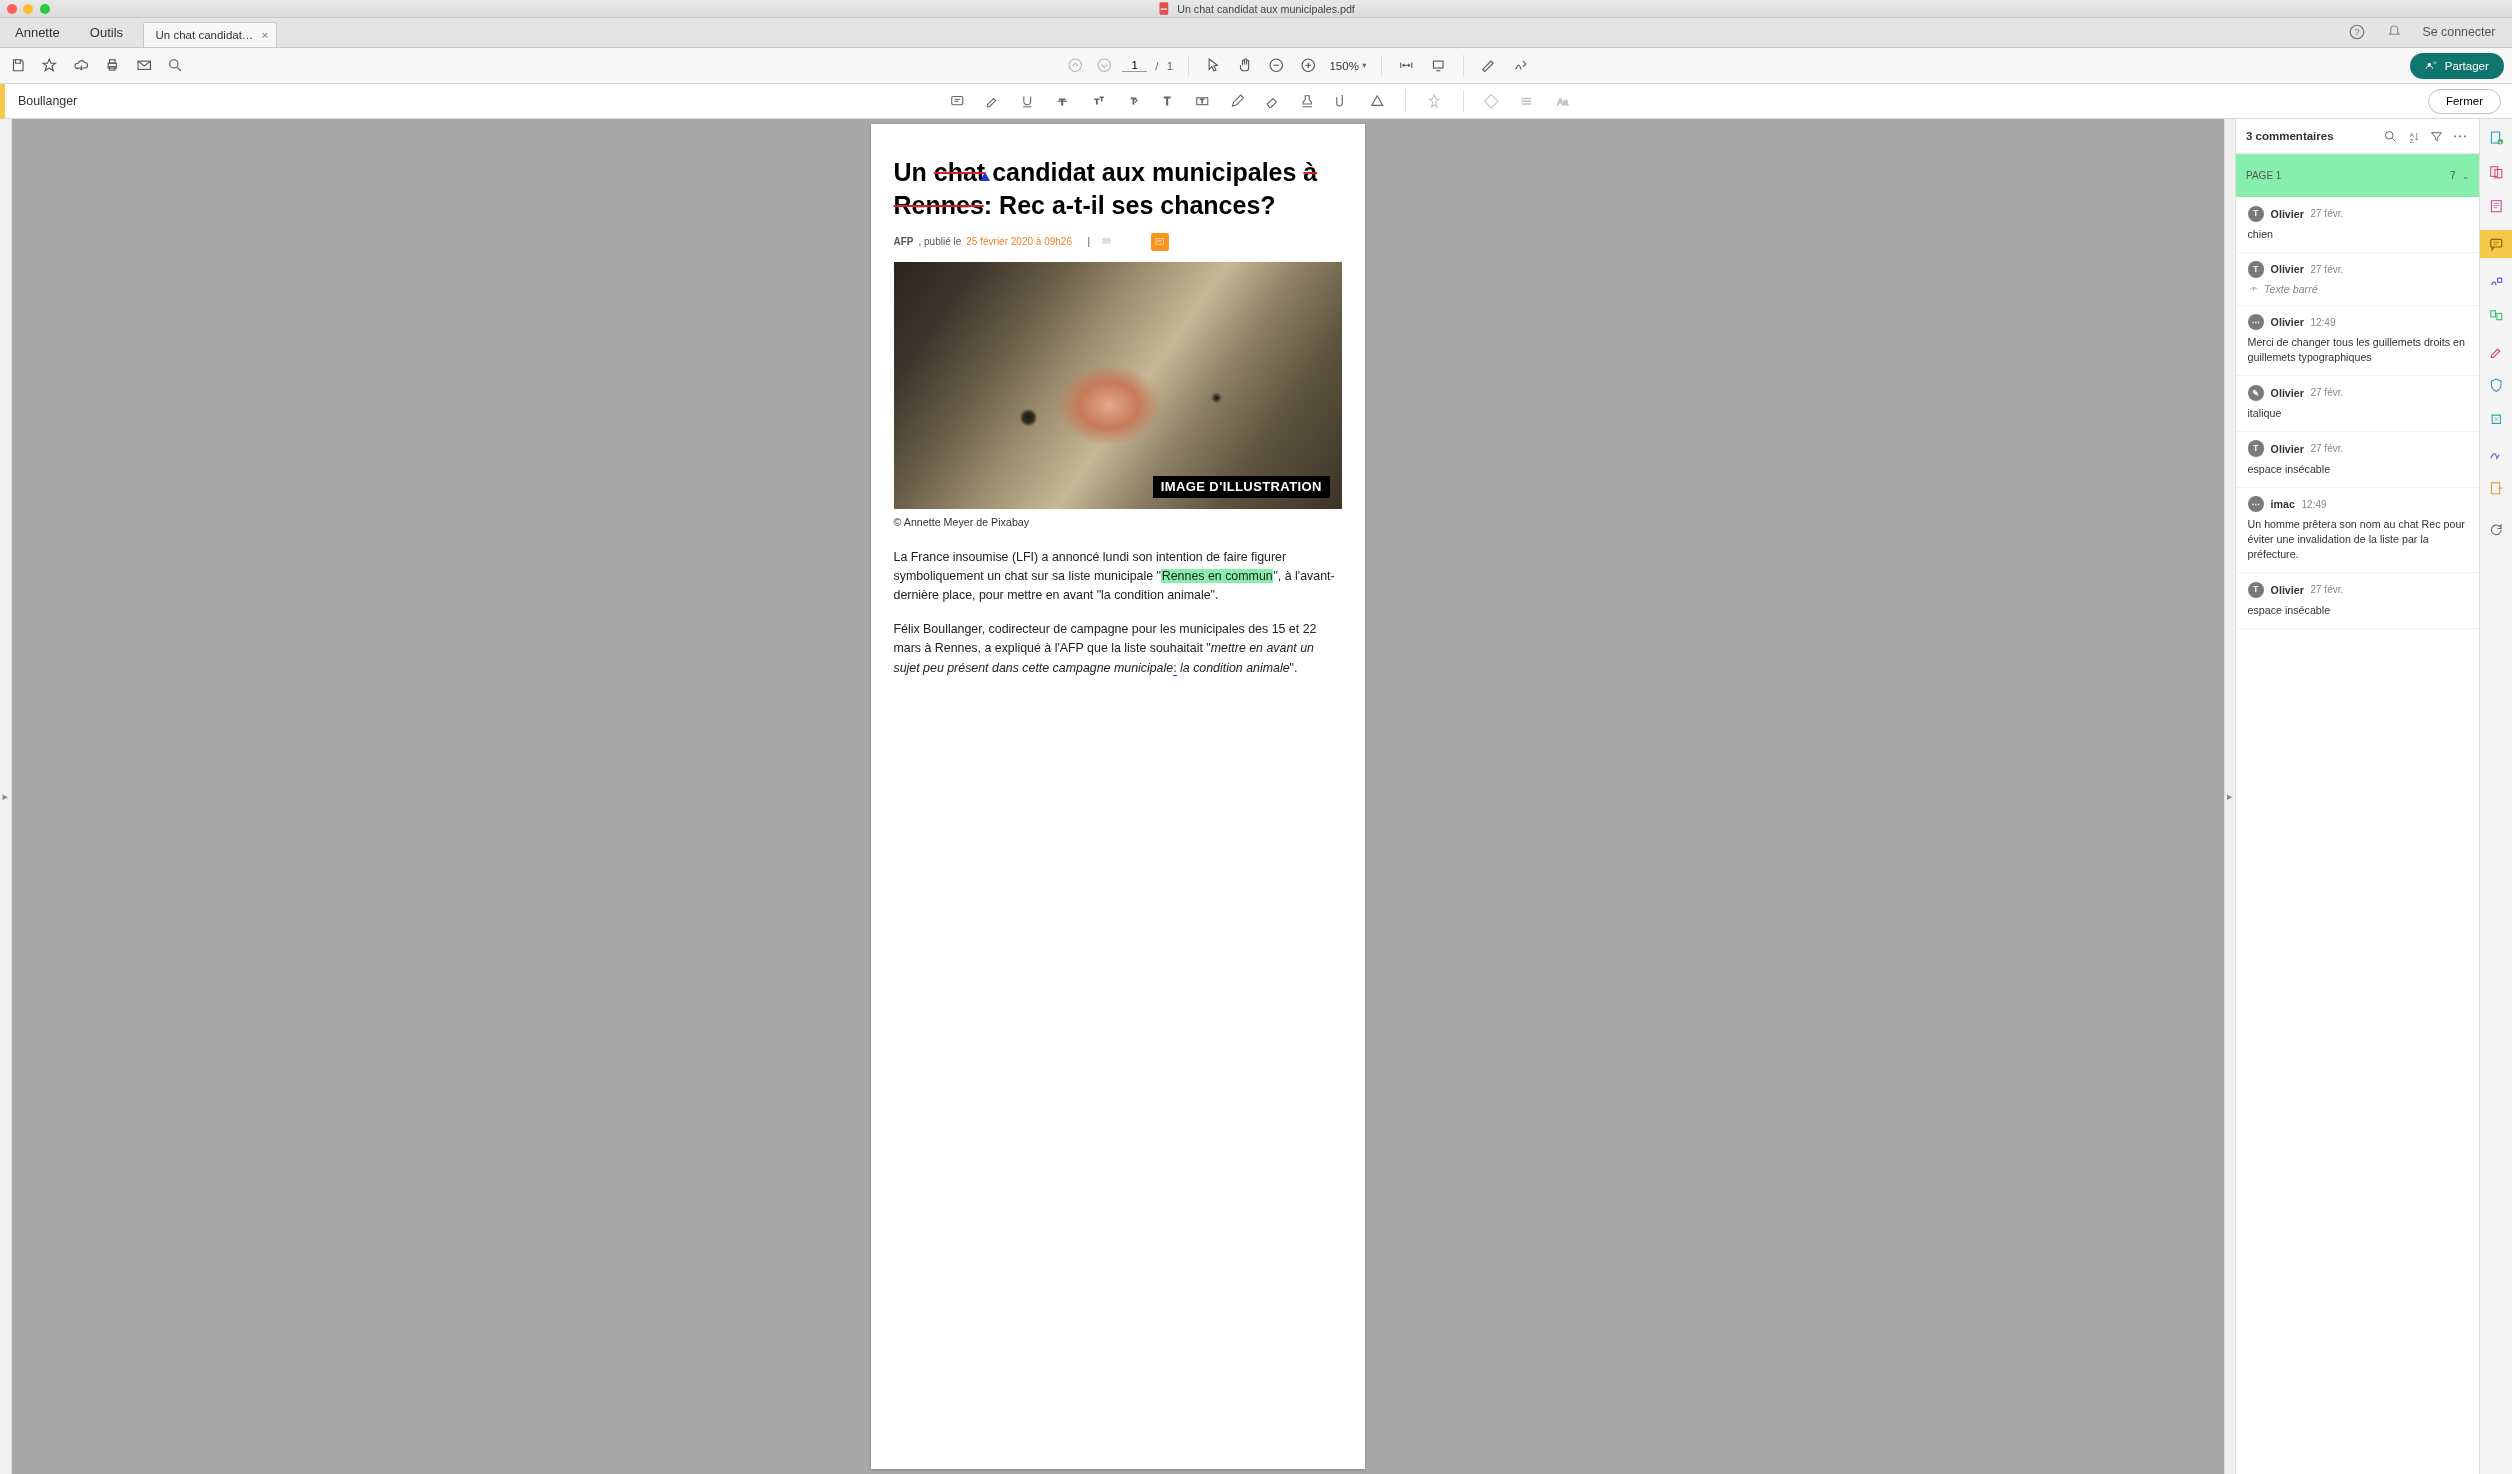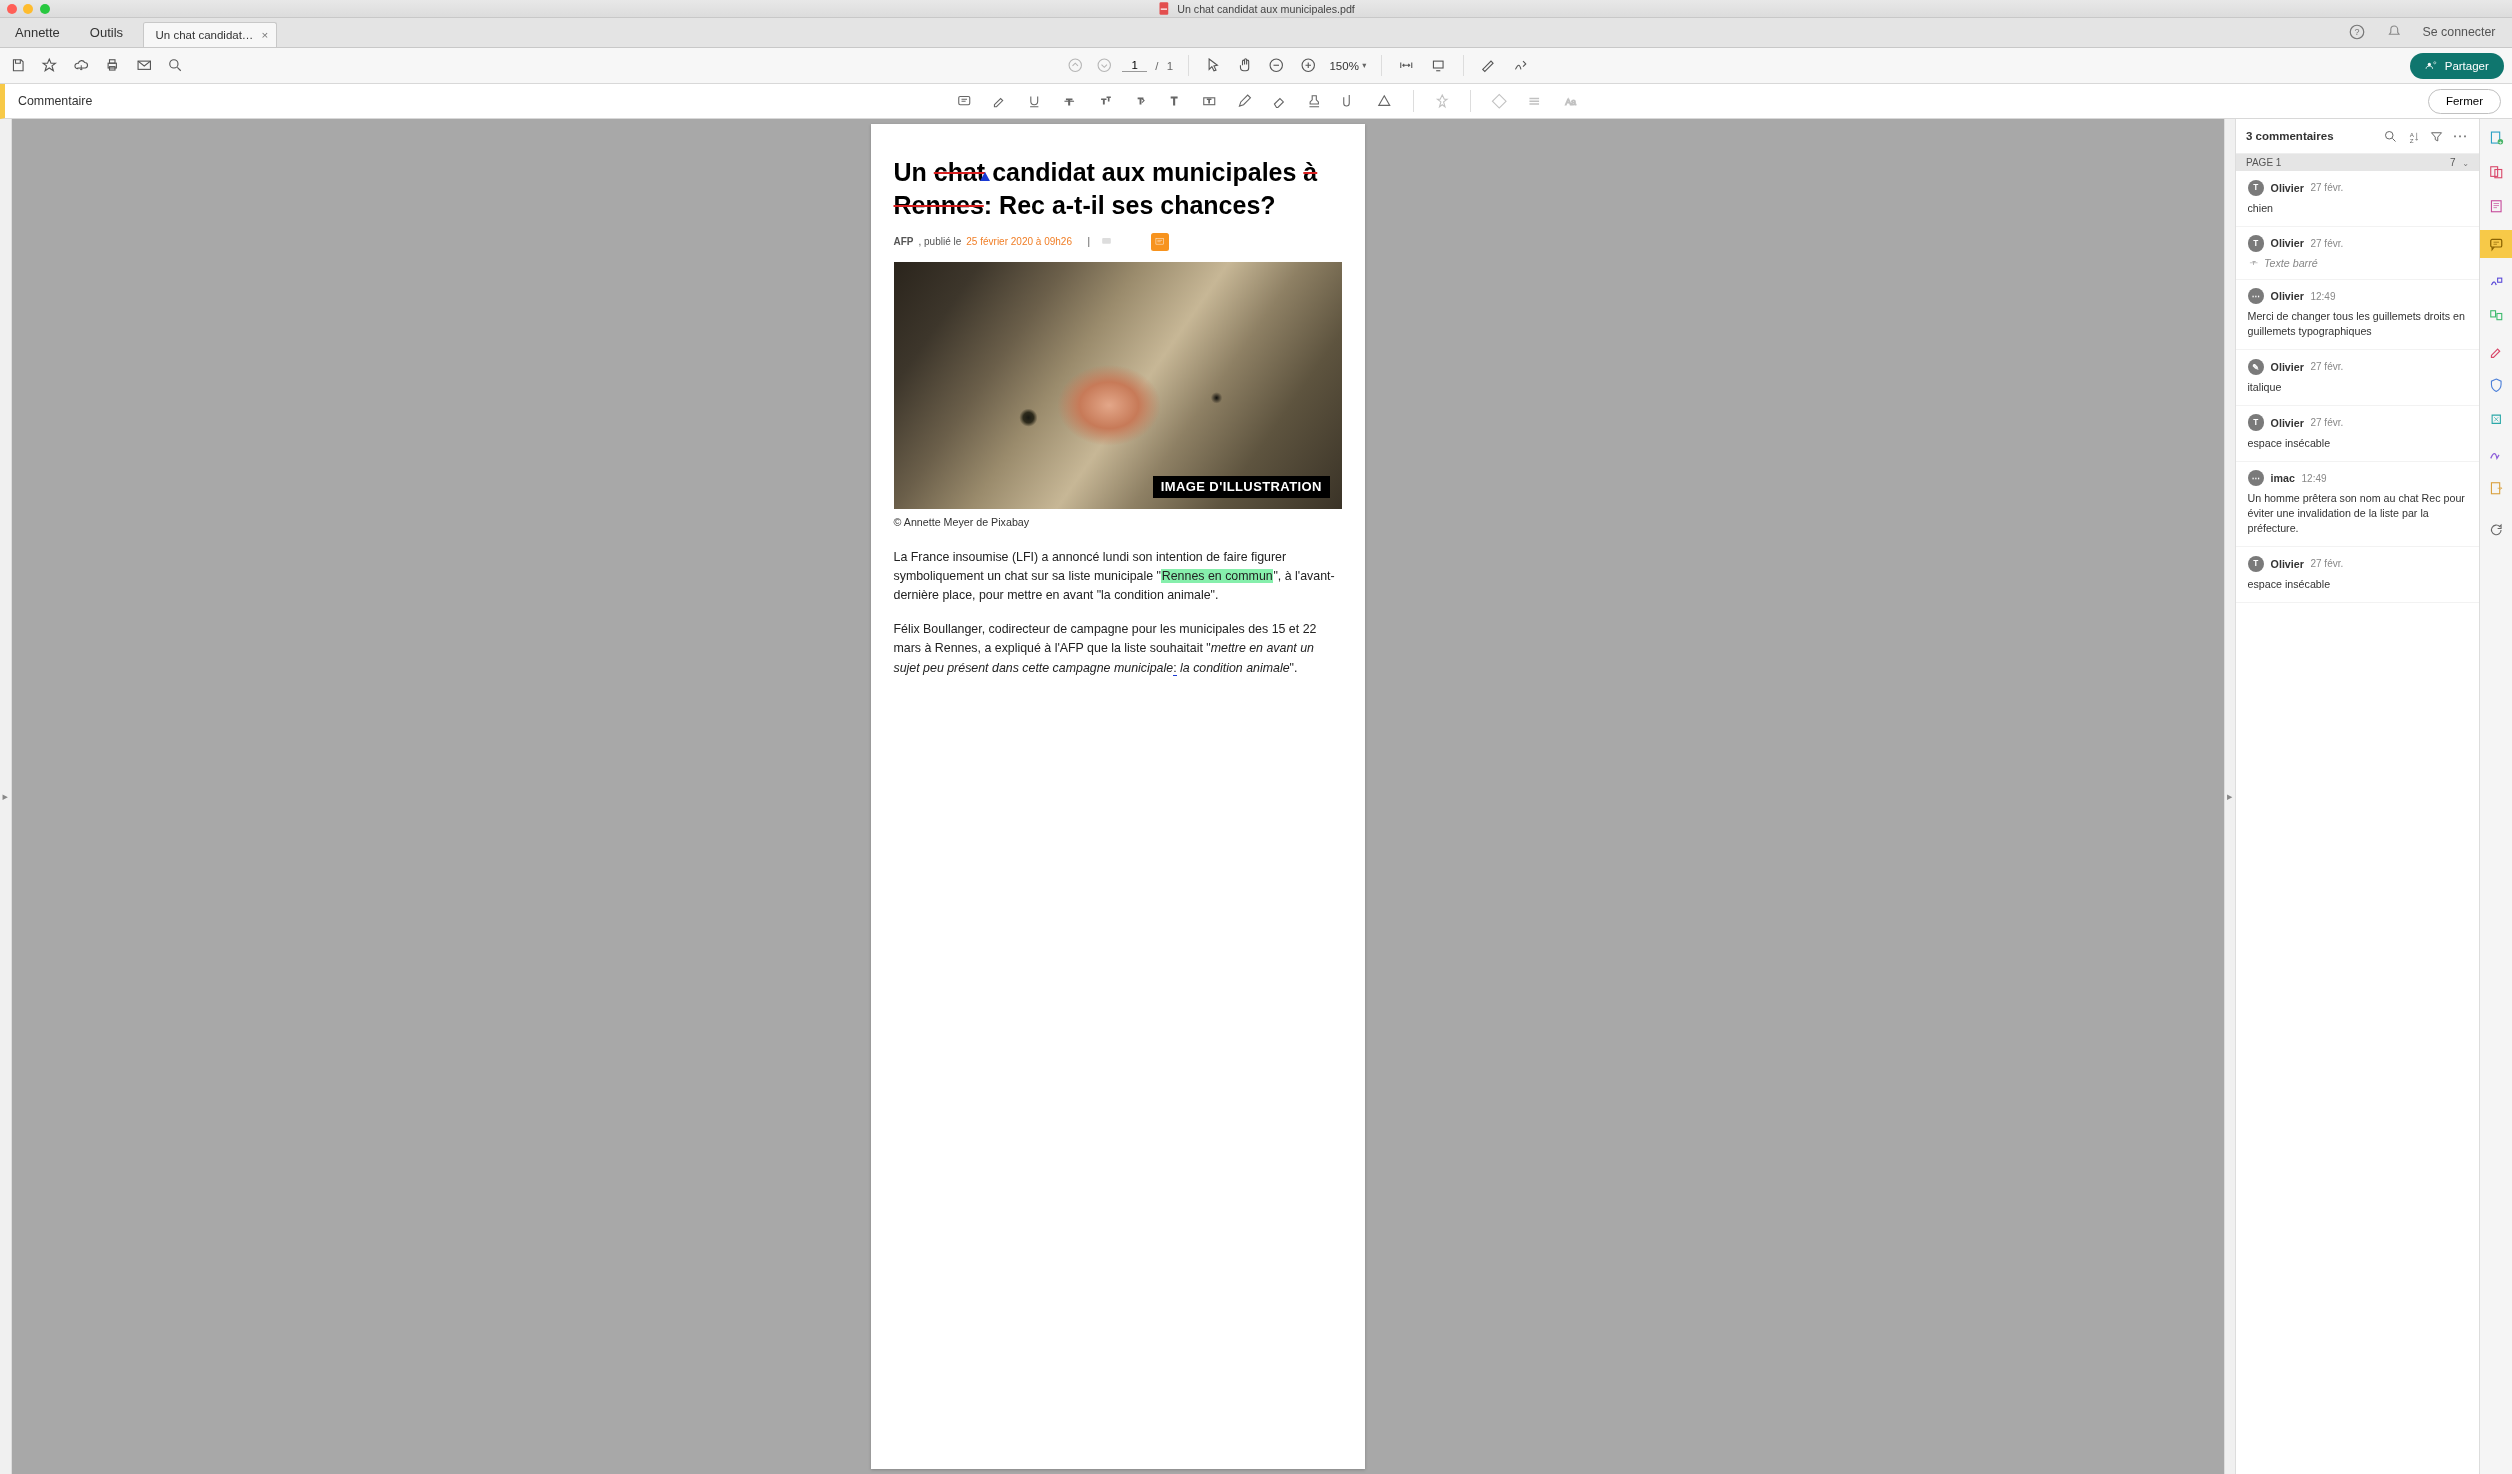--- a/index.html
+++ b/index.html
@@ -64,21 +64,21 @@
 .body p{margin-bottom:15px;}
 .hl-green{background:#86efac;padding:0 0.8px;}
 .quote-italic{font-style:italic;}
 .insmark{border-bottom:1.6px solid #1a3ad4; position:relative;}
 
 
 .comments{width:244px;background:#fff;border-left:0.8px solid #ddd;display:flex;flex-direction:column;}
 .comments-head{display:flex;align-items:center;padding:8.2px 10px;gap:8.2px;border-bottom:0.8px solid #eee;}
 .comments-head .title{font-weight:600;font-size:11.5px;flex:1;}
 .comments-head .ic{width:15px;height:15px;color:#666;}
-.page-strip{background:#e5e5e5;padding:3px 10px;font-size:10px;color:#555;display:flex;align-items:center;}
+.page-strip{background:#86efac;padding:16px 10px;font-size:10px;color:#555;display:flex;align-items:center;}
 .page-strip .count{margin-left:auto;margin-right:6.6px;}
 .comment-item{padding:8.2px 11.5px 10px;border-bottom:0.8px solid #f2f2f2;font-size:10.7px;}
 .comment-item .hdr{display:flex;align-items:center;gap:6.6px;margin-bottom:5px;}
 .avatar{width:16.5px;height:16.5px;border-radius:50%;background:#7a7a7a;color:#fff;display:flex;align-items:center;justify-content:center;font-size:8.2px;font-weight:700;}
 .author{font-weight:600;} .ts{color:#888;font-size:10px;}
 .comment-item .body-txt{color:#333;line-height:1.4;}
 .comment-item .barre{color:#888;font-style:italic;display:flex;align-items:center;gap:5px;}
 
 
 .rail{width:33px;background:#f5f5f5;border-left:0.8px solid #ddd;display:flex;flex-direction:column;align-items:center;padding-top:8.2px;gap:13px;}
@@ -238,21 +238,21 @@
       <svg viewBox="0 0 24 24" width="13" height="13" fill="#fff">
           <circle cx="8" cy="10" r="3"></circle>
           <path d="M14 18c0-3-2-5-6-5s-6 2-6 5" fill="none" stroke="#fff" stroke-width="1.6"></path>
           <circle cx="18" cy="7" r="2" stroke="#fff" fill="none"></circle>
         </svg>
       <span>Partager</span>
     </button>
   </div>
 
   <div class="comment-bar">
-    <div class="label">Commentaire</div>
+    <div class="label">Boullanger</div>
     <div class="annot-tools">
       <div class="tool">
           <svg viewBox="0 0 24 24">
             <rect x="4" y="5" width="16" height="12" rx="2"></rect>
             <path d="M8 9h8M8 12h6"></path>
           </svg>
         </div>
       <div class="tool">
           <svg viewBox="0 0 24 24">
             <path d="M5 17l9-9 3 3-9 9H5z"></path>

